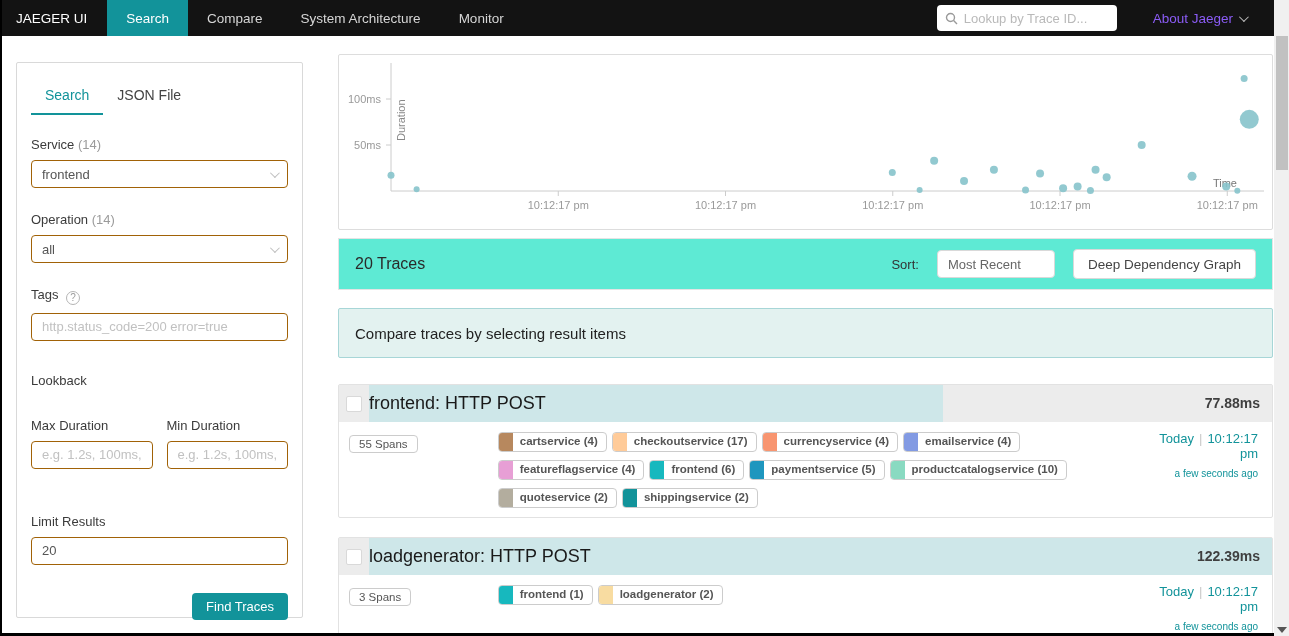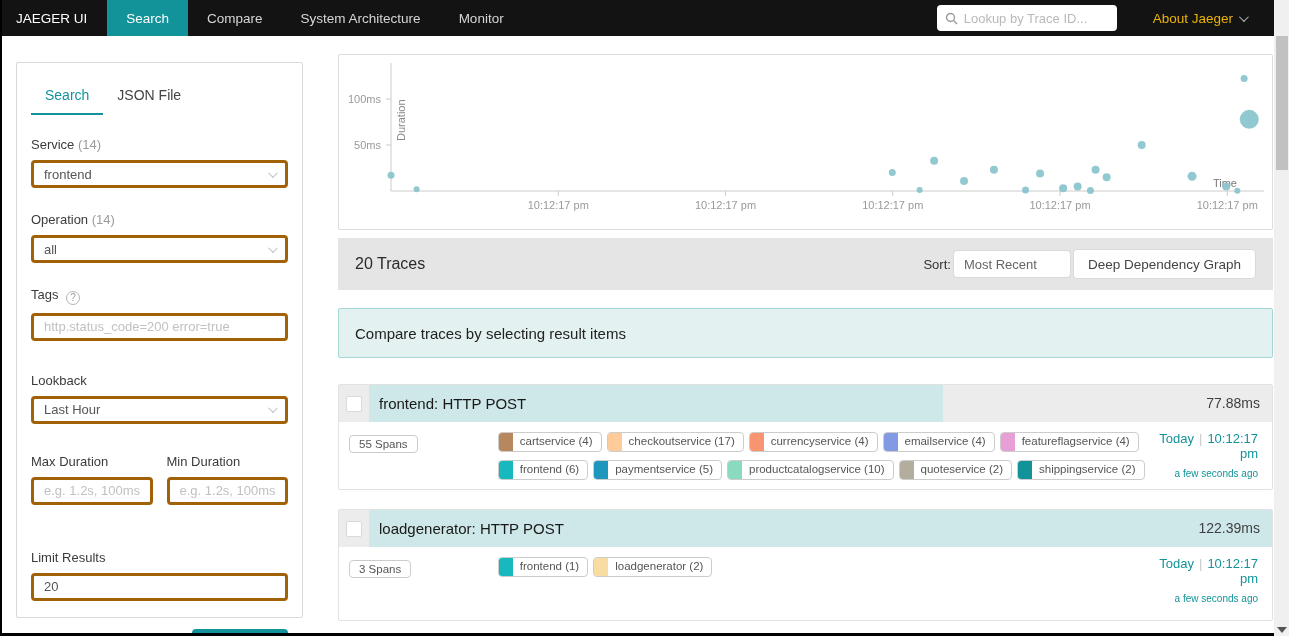--- a/index.html
+++ b/index.html
@@ -13,34 +13,34 @@
   .nav-brand { display:flex; align-items:center; padding:0 20px 0 14px; font-size:13.5px; color:#fff; }
   .nav-item { display:flex; align-items:center; padding:0 19px; font-size:13.5px; color:#d6d6d6; cursor:pointer; }
   .nav-item.active { background:#12939A; color:#fff; }
   .nav-right { margin-left:auto; display:flex; align-items:center; }
   .nav-search { position:relative; width:180px; height:26px; background:#fff; border-radius:4px;
     display:flex; align-items:center; padding:0 8px; margin-right:36px; }
   .nav-search svg { flex:none; margin-right:6px; }
   .nav-search input { border:none; outline:none; width:100%; font-size:13px;
     font-family:"Liberation Sans", sans-serif; color:#444; }
   .nav-search input::placeholder { color:#b9b9b9; }
-  .about { display:flex; align-items:center; font-size:13.5px; color:#eab308; margin-right:28px; cursor:pointer; }
+  .about { display:flex; align-items:center; font-size:13.5px; color:#8b5cf6; margin-right:28px; cursor:pointer; }
   .chev { display:inline-block; margin-left:6px; width:7px; height:7px; border-right:1.5px solid #bbb;
     border-bottom:1.5px solid #bbb; transform:rotate(45deg) translateY(-2px); }
 
   
   .sidebar { position:absolute; left:14px; top:62px; width:287px; height:556px;
     background:#fff; border:1px solid #d9d9d9; border-radius:2px; padding:16px 14px; }
   .tabs { display:flex; margin:2px 0 22px 0; }
   .tab { font-size:14px; padding:6px 14px 10px 14px; cursor:pointer; color:#434343; }
   .tab.active { color:#12939A; border-bottom:2px solid #12939A; }
   .fld-label { font-size:13px; color:#3b3b3b; margin-bottom:8px; }
   .fld-label .cnt { color:#9b9b9b; }
   .fld { margin-bottom:24px; }
-  .select, .tinput { position:relative; height:28px; border:3px solid #a16207; border-radius:4px;
+  .select, .tinput { position:relative; height:28px; border:1px solid #a16207; border-radius:4px;
     background:#fff; display:flex; align-items:center; padding:0 10px; font-size:13px; color:#555; }
   .select .sel-chev { position:absolute; right:10px; width:7px; height:7px; border-right:1.3px solid #bfbfbf;
     border-bottom:1.3px solid #bfbfbf; transform:rotate(45deg) translateY(-2px); }
   .tinput input { border:none; outline:none; width:100%; font-size:13px; color:#555;
     font-family:"Liberation Sans", sans-serif; background:transparent; }
   .tinput input::placeholder { color:#c1c1c1; }
   .help-circ { display:inline-flex; align-items:center; justify-content:center; width:14px; height:14px;
     border:1px solid #b5b5b5; border-radius:50%; font-size:10px; color:#9b9b9b; margin-left:4px;
     vertical-align:-2px; }
   .two-col { display:flex; gap:14px; }
@@ -48,48 +48,48 @@
   .find-row { text-align:right; margin-top:28px; }
   .find-btn { display:inline-block; background:#12939A; color:#fff; font-size:13px;
     padding:6px 14px; border-radius:4px; border:none; cursor:pointer;
     font-family:"Liberation Sans", sans-serif; }
 
   
   .main { position:absolute; left:336px; top:54px; width:935px; }
 
   .chart-panel { height:176px; border:1px solid #ddd; border-radius:2px; background:#fff; }
 
-  .results-bar { margin-top:8px; height:52px; background:#e5e5e5; border:1px solid #e4e4e4;
+  .results-bar { margin-top:8px; height:52px; background:#5eead4; border:1px solid #e4e4e4;
     display:flex; align-items:center; padding:0 16px; }
   .results-title { font-size:16px; color:#2a2a2a; }
-  .results-right { margin-left:auto; display:flex; align-items:center; gap:2px; }
+  .results-right { margin-left:auto; display:flex; align-items:center; gap:18px; }
   .sort-label { font-size:13px; color:#333; }
   .sort-select { position:relative; width:118px; height:28px; border:1px solid #d9d9d9; border-radius:4px;
     background:#fff; display:flex; align-items:center; padding:0 10px; font-size:13px; color:#666; cursor:pointer; }
   .ddg-btn { height:30px; background:#fff; border:1px solid #d9d9d9; border-radius:4px;
     font-size:13.5px; color:#444; padding:0 14px; cursor:pointer; font-family:"Liberation Sans", sans-serif; }
 
   .cmp-banner { margin-top:18px; height:50px; background:#e3f2f0; border:1px solid #a7d6d7;
     border-radius:2px; display:flex; align-items:center; padding:0 16px; font-size:15px; color:#222; }
 
   
   .trace { border:1px solid #e2e2e2; border-radius:2px; background:#fff; }
   .t-head { position:relative; height:37px; background:#ececec; display:flex; align-items:stretch; }
   .cb-cell { width:30px; display:flex; align-items:center; justify-content:center; z-index:2; }
   .cb { width:16px; height:16px; background:#fff; border:1px solid #d9d9d9; border-radius:2px; cursor:pointer; }
   .bar-zone { position:relative; flex:1; display:flex; align-items:center; }
   .dur-bar { position:absolute; left:0; top:0; bottom:0; background:#cee7e9; }
-  .t-title { position:relative; z-index:1; font-size:15px; color:#191919; margin-left:10px; }
+  .t-title { position:relative; z-index:1; font-size:18px; color:#191919; margin-left:0; }
   .t-id { font-size:11.5px; color:#9a9a9a; margin-left:8px; }
-  .t-dur { position:absolute; right:12px; top:0; line-height:37px; font-size:14px; color:#3f3f3f; z-index:1; }
+  .t-dur { position:absolute; right:12px; top:0; line-height:37px; font-size:14px; color:#3f3f3f; z-index:1;font-weight:bold; }
   .t-body { display:flex; align-items:flex-start; padding:9px 12px 9px 10px; }
   .spans-cell { width:152px; padding-top:3px; }
   .pill { display:inline-block; border:1px solid #ccc; border-radius:4px; background:#fff;
     font-size:11.5px; color:#555; padding:2px 9px; }
-  .tags-wrap { width:676px; display:flex; flex-wrap:wrap; row-gap:8px; column-gap:5px; padding-top:1px; }
+  .tags-wrap { width:676px; display:flex; flex-wrap:wrap; row-gap:8px; column-gap:5px; padding-top:1px;font-weight:bold; }
   .tag { display:inline-flex; align-items:stretch; border:1px solid #ccc; border-radius:4px;
     overflow:hidden; background:#fff; height:20px; }
   .tag .sw { width:14px; }
   .tag .tl { font-size:11.5px; color:#555; padding:2px 8px 0 7px; white-space:nowrap; }
   .when { flex:1; text-align:right; padding-right:2px; }
   .when .line1 { font-size:13px; color:#12939A; }
   .when .sep { color:#c9c9c9; margin:0 5px; }
   .when .ago { font-size:10px; color:#12939A; margin-top:7px; }
 
   .gap19 { height:19px; } .gap13 { height:13px; }
@@ -160,24 +160,20 @@
       <span>Tags</span>
       <span class="help-circ">?</span>
     </div>
     <div class="tinput">
       <input type="text" placeholder="http.status_code=200 error=true" style="">
     </div>
   </div>
 
   <div class="fld" style="margin-top:32px;">
     <div class="fld-label">Lookback</div>
-    <div class="select">
-      <span>Last Hour</span>
-      <span class="sel-chev"></span>
-    </div>
   </div>
 
   <div class="fld two-col" style="margin-top:30px;">
     <div>
       <div class="fld-label">Max Duration</div>
       <div class="tinput">
         <input type="text" placeholder="e.g. 1.2s, 100ms, 500us" style="">
       </div>
     </div>
     <div>

